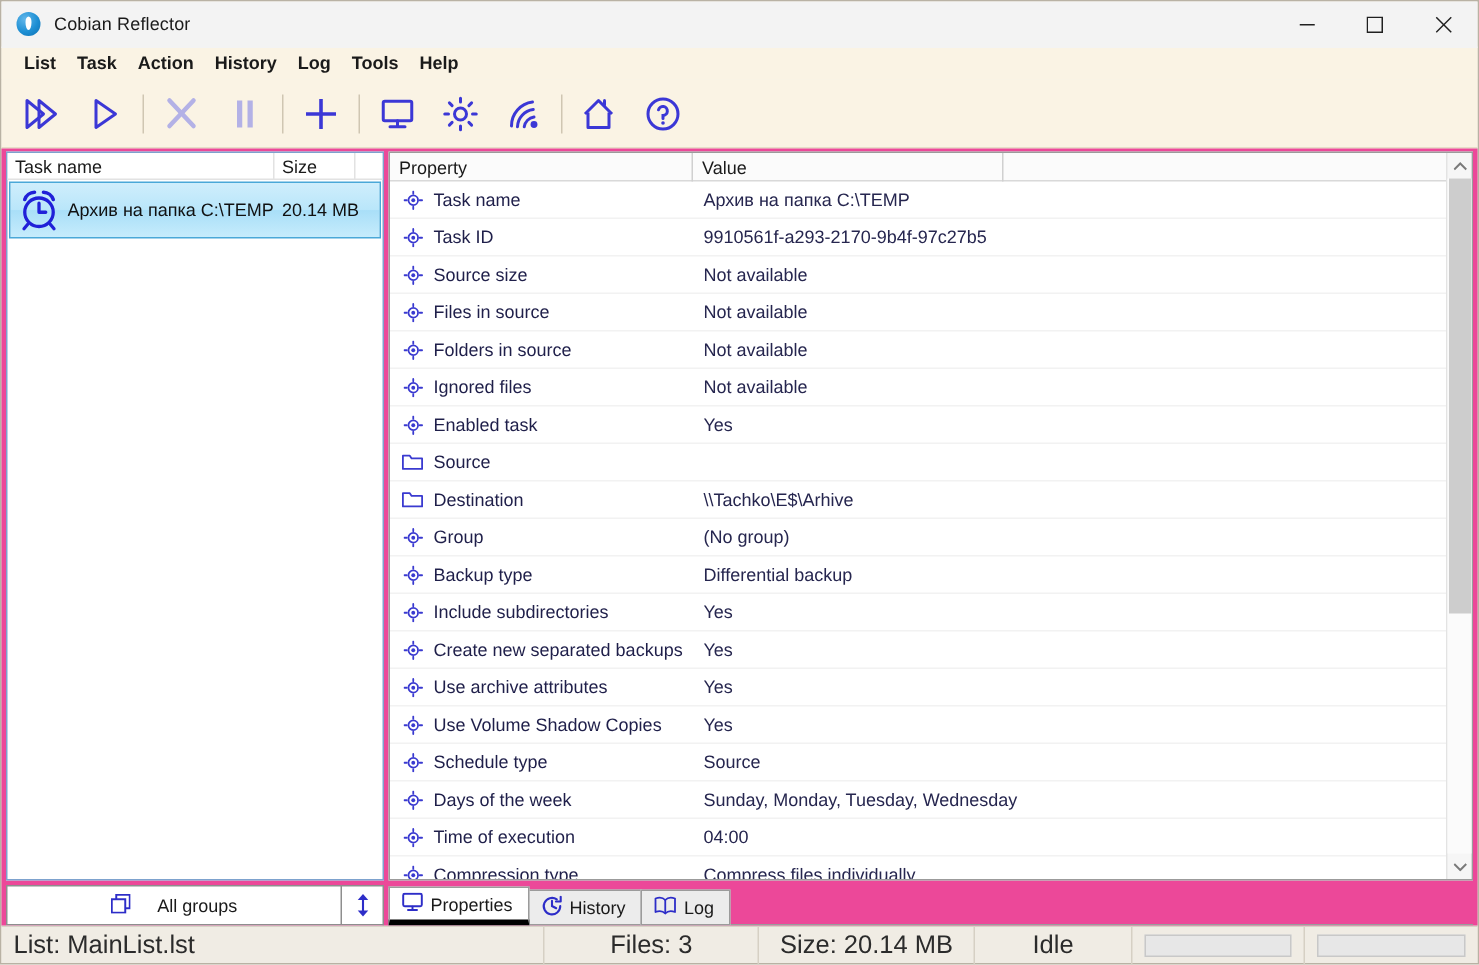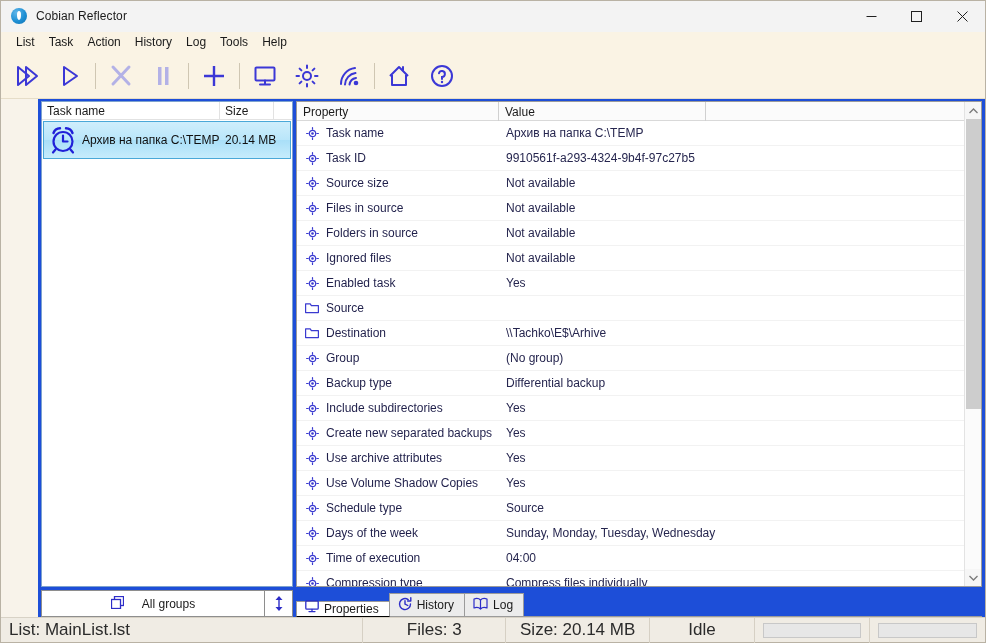--- a/index.html
+++ b/index.html
@@ -61,20 +61,21 @@
   .menubar {
     height: 21px; min-height: 21px;
     background: #faf3e4;
     display: flex; align-items: center;
     padding-left: 8px;
   }
   .menu-item {
     font-size: 12px; color: #1a1a1a;
     padding: 2px 7px 3px 7px;
     line-height: 14px;
+    font-weight: bold;
   }
 
   
   .toolbar {
     height: 46px; min-height: 46px;
     background: #faf3e4;
     display: flex; align-items: center;
     padding-left: 6px;
     border-bottom: 1px solid #e6ddc8;
   }
@@ -84,24 +85,23 @@
   }
   .tb-sep {
     width: 1px; height: 26px; background: #cfc6b2; margin: 0 4px;
   }
   .tb-btn svg { display:block; overflow: visible; }
 
   
   .body-area {
     flex: 1 1 auto;
     display: flex;
-    background: #1d4ed8;
+    background: #ec4899;
     position: relative;
     overflow: hidden;
-    margin-left: 37px;
   }
   .left-pane {
     width: 252px; min-width: 252px;
     margin: 2px 0 0 3px;
     display: flex; flex-direction: column;
   }
   .listbox {
     flex: 1 1 auto;
     border: 1px solid #7da2ce;
     background: #ffffff;
@@ -258,24 +258,23 @@
     display: flex; align-items: center; gap: 5px;
     padding: 0 10px 0 8px;
     font-size: 12px;
     border: 1px solid #9b9b9b;
     background: #ececec;
     margin-right: -1px;
     position: relative; z-index: 1;
   }
   .tab.active {
     background: #ffffff;
-    height: 16px;
-    border-bottom: 1px solid #000000;
+    height: 26px;
+    border-bottom: 4px solid #000000;
     z-index: 3;
-    align-items: flex-end;
   }
 
   
   .statusbar {
     height: 25px; min-height: 25px;
     background: #f0ece4;
     border-top: 1px solid #d8d2c6;
     display: flex; align-items: center;
     font-size: 17px; color: #2b2b2b;
   }
@@ -495,21 +494,21 @@
                 <div class="cell-prop">
                   <span class="prop-ico">
                     <svg width="13" height="13" viewBox="0 0 13 13">
                       <circle cx="6.5" cy="6.5" r="3.2" fill="none" stroke="#3a3ad0" stroke-width="1.2"></circle>
                       <circle cx="6.5" cy="6.5" r="1.3" fill="#3a3ad0"></circle>
                       <path d="M6.5 0.6 L6.5 2.2 M6.5 10.8 L6.5 12.4 M0.6 6.5 L2.2 6.5 M10.8 6.5 L12.4 6.5" stroke="#3a3ad0" stroke-width="1.2" stroke-linecap="round"></path>
                     </svg>
                   </span>
                   <span>Task ID</span>
                 </div>
-                <div class="cell-value">9910561f-a293-4324-9b4f-97c27b5</div>
+                <div class="cell-value">9910561f-a293-2170-9b4f-97c27b5</div>
               </div>
               <div class="grid-row">
                 <div class="cell-prop">
                   <span class="prop-ico">
                     <svg width="13" height="13" viewBox="0 0 13 13">
                       <circle cx="6.5" cy="6.5" r="3.2" fill="none" stroke="#3a3ad0" stroke-width="1.2"></circle>
                       <circle cx="6.5" cy="6.5" r="1.3" fill="#3a3ad0"></circle>
                       <path d="M6.5 0.6 L6.5 2.2 M6.5 10.8 L6.5 12.4 M0.6 6.5 L2.2 6.5 M10.8 6.5 L12.4 6.5" stroke="#3a3ad0" stroke-width="1.2" stroke-linecap="round"></path>
                     </svg>
                   </span>

